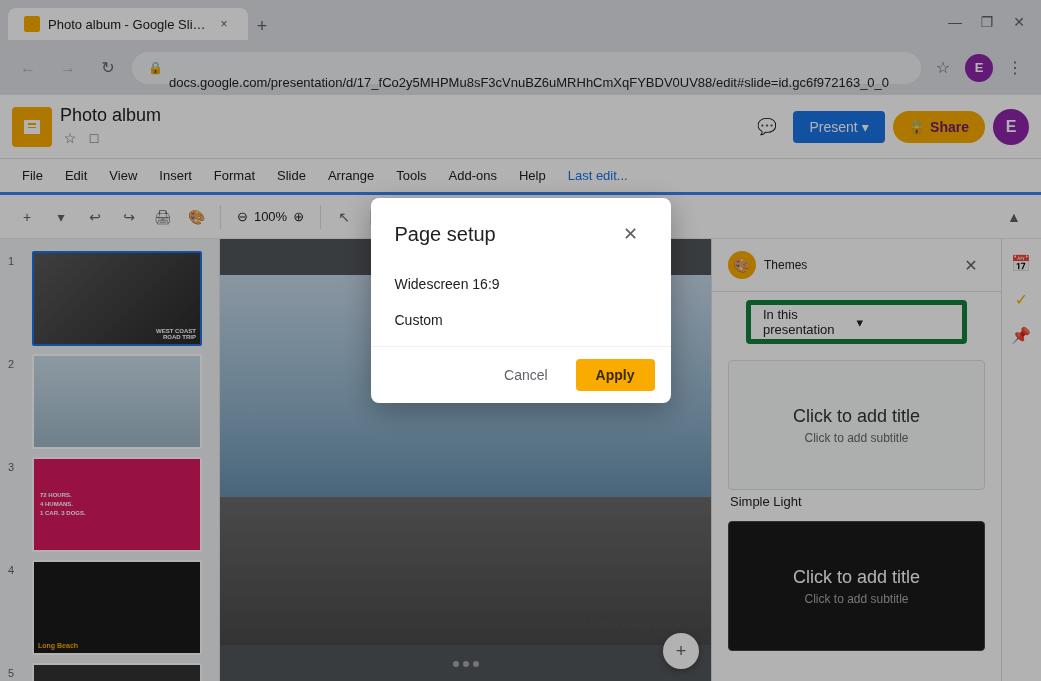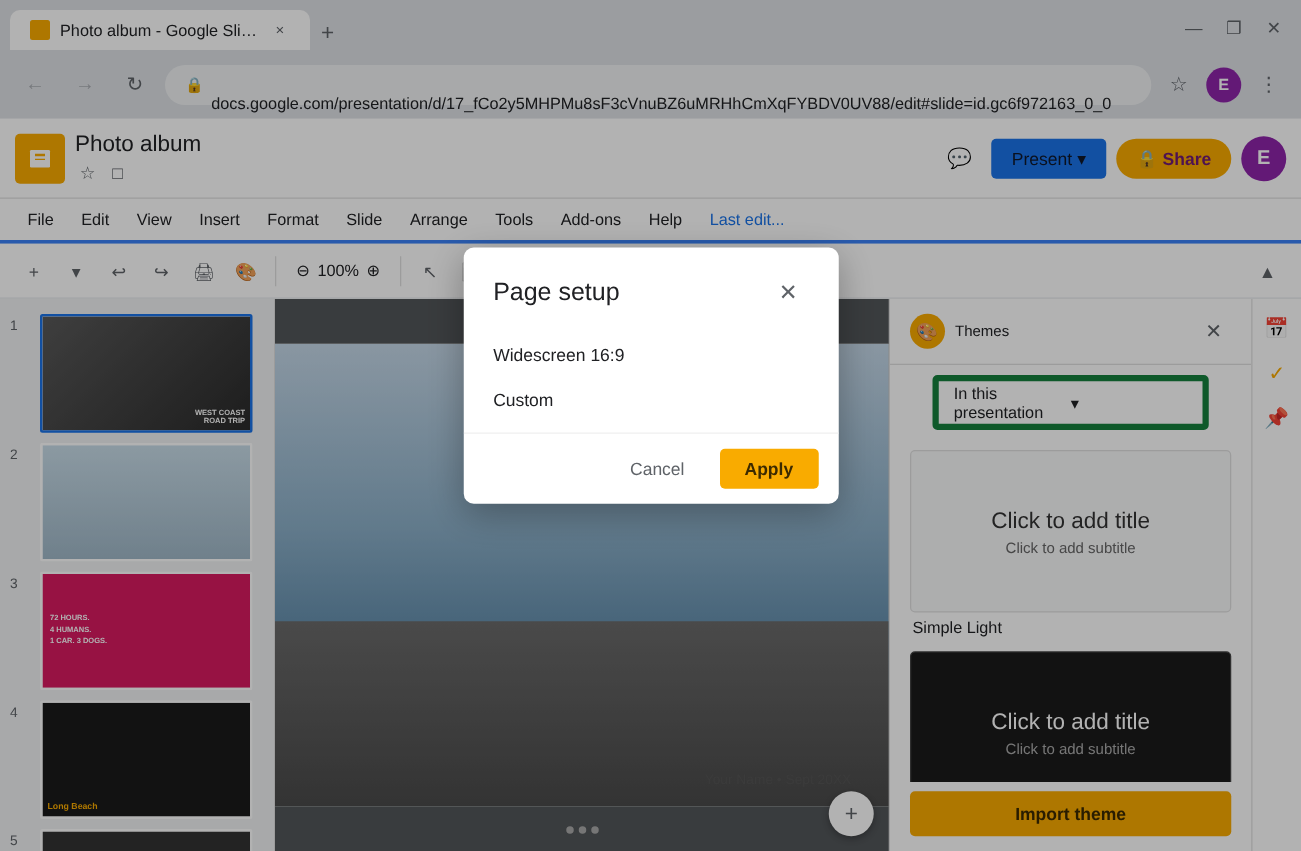--- a/index.html
+++ b/index.html
@@ -25,21 +25,21 @@
     
     .app-header { height: 64px; display: flex; align-items: center; padding: 0 12px; gap: 8px; border-bottom: 1px solid #e0e0e0; background: #fff; }
     .slides-logo { width: 40px; height: 40px; background: #f9ab00; border-radius: 4px; display: flex; align-items: center; justify-content: center; color: white; font-size: 18px; font-weight: bold; flex-shrink: 0; }
     .app-title-section { display: flex; flex-direction: column; }
     .app-title { font-size: 18px; color: #202124; }
     .app-title-icons { display: flex; gap: 4px; margin-top: 2px; }
     .title-icon-btn { width: 20px; height: 20px; display: flex; align-items: center; justify-content: center; cursor: pointer; color: #5f6368; font-size: 14px; border-radius: 50%; }
     .header-spacer { flex: 1; }
     .header-right { display: flex; align-items: center; gap: 8px; }
     .chat-btn { width: 36px; height: 36px; display: flex; align-items: center; justify-content: center; cursor: pointer; color: #5f6368; border-radius: 50%; }
-    .present-btn { background: #1a73e8; color: #0f172a; border: none; border-radius: 4px; padding: 8px 16px; font-size: 14px; cursor: pointer; display: flex; align-items: flex-start; gap: 4px; }
+    .present-btn { background: #1a73e8; color: #ffffff; border: none; border-radius: 4px; padding: 8px 16px; font-size: 14px; cursor: pointer; display: flex; align-items: flex-start; gap: 4px; }
     .share-btn { background: #f9ab00; color: #701a75; border: none; border-radius: 20px; padding: 8px 16px; font-size: 14px; cursor: pointer; display: flex; align-items: center; gap: 6px; font-weight: 600; }
     .profile-circle-large { width: 36px; height: 36px; border-radius: 50%; background: #8e24aa; display: flex; align-items: center; justify-content: center; color: white; font-size: 16px; font-weight: bold; cursor: pointer; }
 
     
     .menu-bar { height: 36px; display: flex; align-items: center; padding: 0 12px; gap: 2px; border-bottom: 3px solid #3b82f6; }
     .menu-item { padding: 4px 10px; font-size: 13px; cursor: pointer; color: #202124; border-radius: 4px; }
 
     
     .toolbar { height: 44px; display: flex; align-items: center; padding: 0 12px; gap: 4px; border-bottom: 1px solid #e8eaed; background: #fff; }
     .tool-btn { width: 30px; height: 30px; display: flex; align-items: center; justify-content: center; cursor: pointer; color: #5f6368; border-radius: 4px; font-size: 14px; }
@@ -287,21 +287,20 @@
           </div>
 
           <div class="theme-item">
             <div class="theme-preview-dark">
               <span class="theme-title-text-dark">Click to add title</span>
               <span class="theme-subtitle-text-dark">Click to add subtitle</span>
             </div>
 
           </div>
         </div>
-        <button class="import-theme-btn">Import theme</button>
       </div>
 
       <div class="side-icons">
         <div class="side-icon" style="color:#1a73e8;">📅</div>
         <div class="side-icon" style="color:#f9ab00;">✓</div>
         <div class="side-icon active" style="color:#1a73e8;">📌</div>
       </div>
     </div>
   </div>
 

